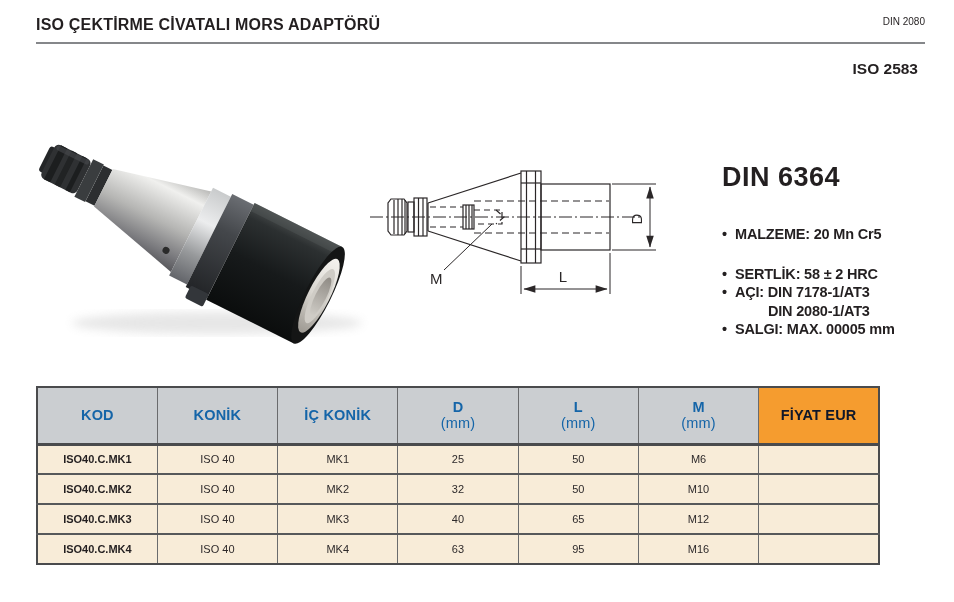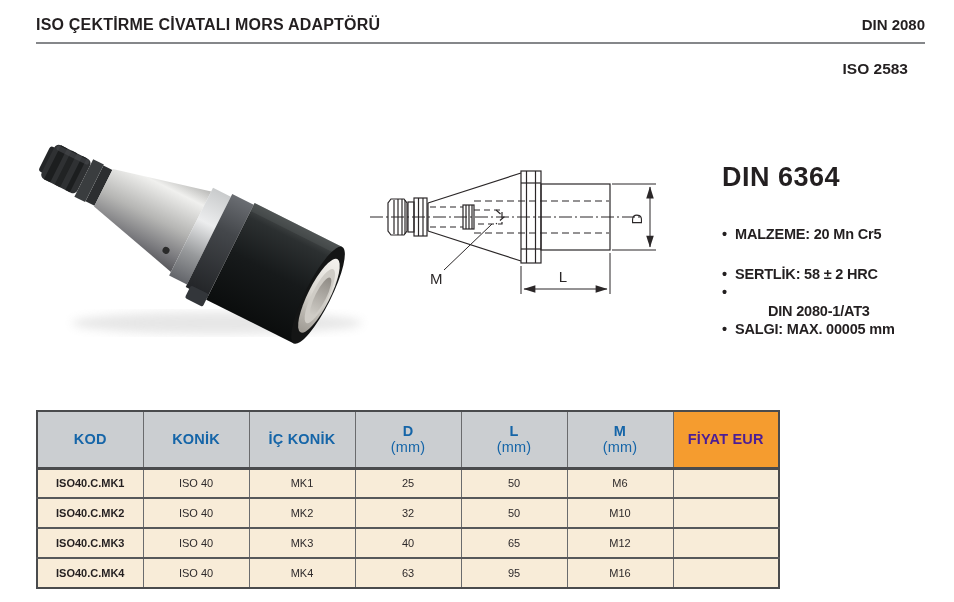--- a/index.html
+++ b/index.html
@@ -7,55 +7,54 @@
   body {
     position:relative;
     font-family:"Liberation Sans", sans-serif;
     background:#ffffff;
     color:#231f20;
     overflow:hidden;
   }
 
   
   .hdr-title   { position:absolute; left:36px;  top:16px; font-size:16px; font-weight:bold; letter-spacing:0.2px; }
-  .hdr-din     { position:absolute; right:29px; top:16px; font-size:15px; font-weight:bold;padding-left:48px; }
+  .hdr-din     { position:absolute; right:29px; top:16px; font-size:10px; font-weight:normal;padding-left:48px; }
   .hdr-rule    { position:absolute; left:36px;  right:29px; top:42px; height:2px; background:#85878a; }
-  .hdr-iso     { position:absolute; right:46px; top:60px; font-size:15.5px; font-weight:bold; }
+  .hdr-iso     { position:absolute; right:36px; top:60px; font-size:15.5px; font-weight:bold; }
 
   
   .photo   { position:absolute; left:22px;  top:116px; width:325px; height:222px; }
   .drawing { position:absolute; left:360px; top:140px; width:305px; height:205px; }
   .photo svg, .drawing svg { overflow:visible; }
 
   
   .specs { position:absolute; left:722px; top:162px; width:220px; }
   .spec-heading { font-size:27px; font-weight:bold; letter-spacing:0.5px; margin-bottom:32px; }
   .spec-line { display:flex; font-size:14.5px; font-weight:bold; letter-spacing:-0.2px; line-height:18.5px; }
   .spec-line .bullet { width:13px; flex:0 0 13px; }
   .gap-after { margin-bottom:21px; }
   .indent-1 { padding-left:13px; }
   .indent-2 { padding-left:46px; }
 
   
   .parts-table {
-    position:absolute; left:36px; top:386px; width:744px;
+    position:absolute; left:36px; top:386px; width:844px;
     border-collapse:collapse; table-layout:fixed;
     border:2px solid #4a4b4d;
-    margin-top:24px;
   }
   .parts-table th, .parts-table td {
     border-left:1px solid #6a6b6d;
     text-align:center; vertical-align:middle;
   }
   .parts-table thead th {
     height:57px; background:#cbced1; color:#1565a8;
     font-size:14.5px; font-weight:bold; letter-spacing:0.2px;
     border-bottom:3px solid #4a4b4d;
   }
-  .parts-table thead th.fiyat { background:#f59c2f; color:#4c1d95; }
+  .parts-table thead th.fiyat { background:#f59c2f; color:#0f172a; }
   .parts-table tbody td {
     height:30px; background:#f8ecd8; font-size:11px; color:#2e2a2b;
     border-top:2px solid #57585a;
   }
   .parts-table tbody tr:first-child td { border-top:none; }
   .parts-table td.c-kod { font-weight:bold; color:#231f20; }
   .th-sub { font-weight:normal; }
 
   
   .dim-label { font-size:15px; fill:#2b2728; font-family:"Liberation Sans", sans-serif; }
@@ -208,20 +207,21 @@
   <div class="spec-line gap-after">
     <span class="bullet">•</span>
     <span>MALZEME: 20 Mn Cr5</span>
   </div>
   <div class="spec-line">
     <span class="bullet">•</span>
     <span>SERTLİK: 58 ± 2 HRC</span>
   </div>
   <div class="spec-line">
     <span class="bullet">•</span>
+    <span>AÇI: DIN 7178-1/AT3</span>
   </div>
   <div class="spec-line indent-2">
     <span>DIN 2080-1/AT3</span>
   </div>
   <div class="spec-line">
     <span class="bullet">•</span>
     <span>SALGI: MAX. 00005 mm</span>
   </div>
 </div>
 

